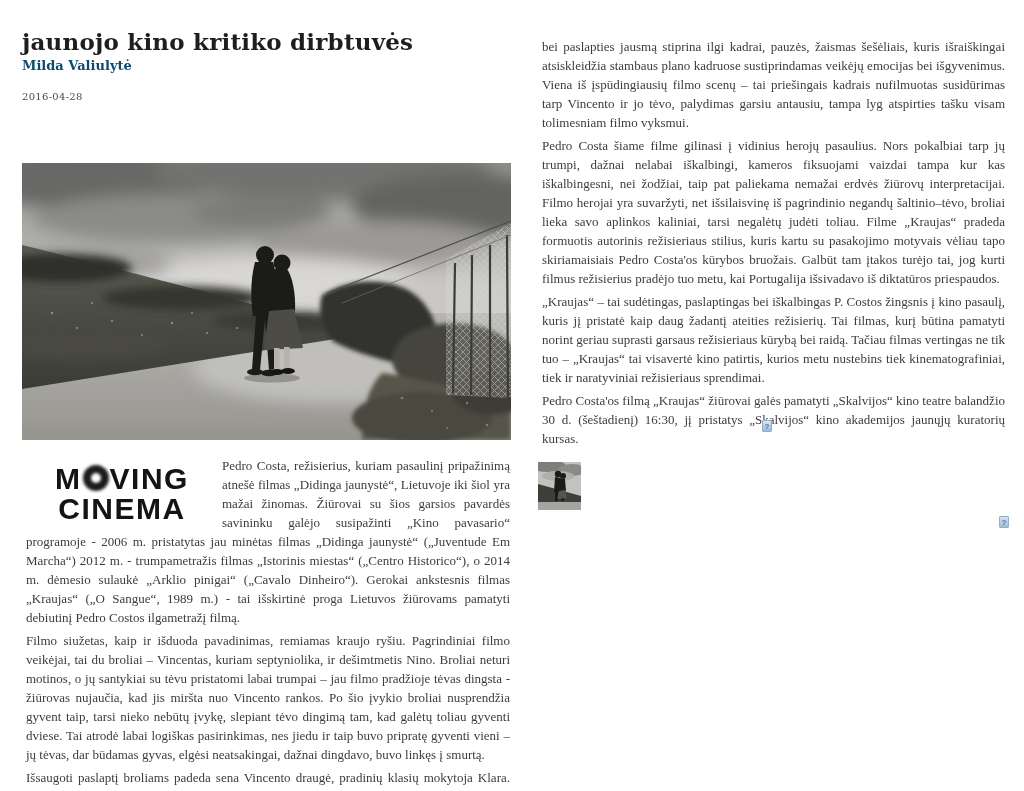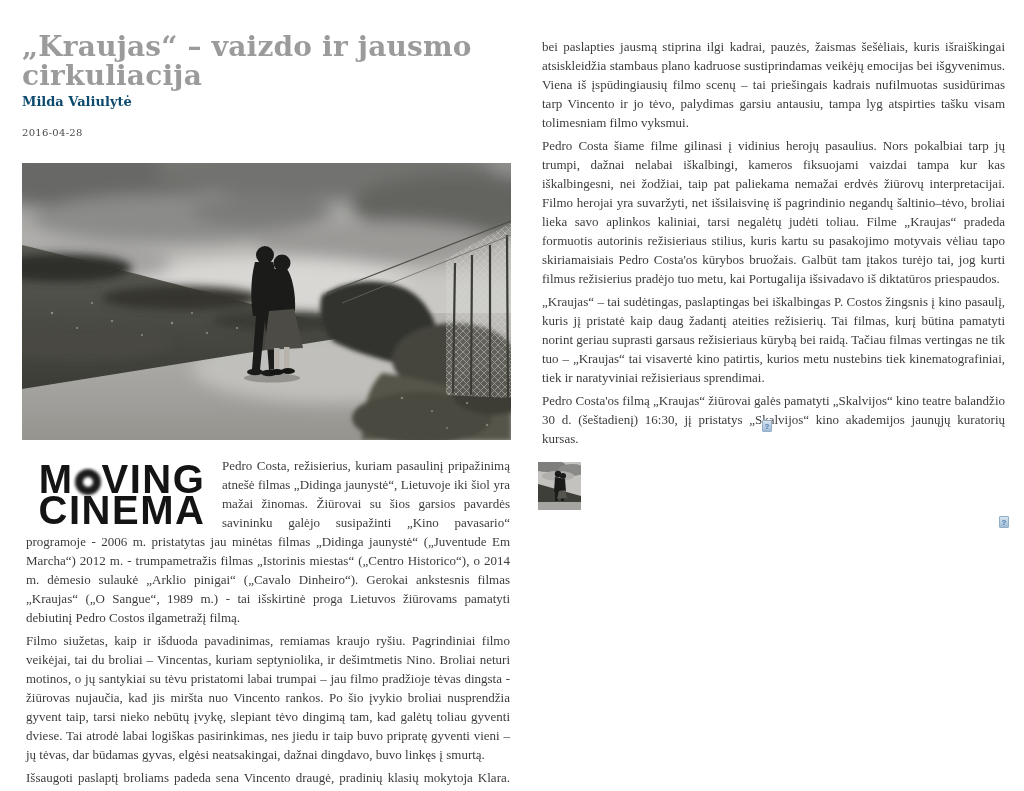--- a/index.html
+++ b/index.html
@@ -64,21 +64,21 @@
   }
 
   
   .logo {
     float:left;
     width:172px;
     margin:12px 14px 2px 14px;
     text-align:center;
     font-family:"Liberation Sans", sans-serif;
     font-weight:bold;
-    font-size:40px;
+    font-size:30px;
     line-height:30px;
     letter-spacing:1.5px;
     color:#141414;
     user-select:none;
   }
   .lens-o {
     display:inline-block;
     width:10px; height:10px;
     border:8px solid #1b1b1b;
     border-radius:50%;
@@ -113,21 +113,21 @@
   }
   .miss-icon-1 { left:762px; top:420px; }
   .miss-icon-2 { left:999px; top:516px; }
 </style>
 </head>
 <body>
 
 <div class="left-col">
 
   <div class="header">
-    <h2 class="title">„Kraujas“ – vaizdo ir jausmo cirkuliacija</h2>
+    <h1 class="kicker">jaunojo kino kritiko dirbtuvės</h1>
     <div class="author">Milda Valiulytė</div>
     <div class="date">2016-04-28</div>
   </div>
 
   <svg class="hero" viewBox="0 0 489 277" xmlns="http://www.w3.org/2000/svg" preserveAspectRatio="none">
     <defs>
       <linearGradient id="sky" x1="0" y1="0" x2="0" y2="1">
         <stop offset="0" stop-color="#8f8f8d"></stop>
         <stop offset="0.45" stop-color="#b2b1ae"></stop>
         <stop offset="1" stop-color="#d6d5d2"></stop>

